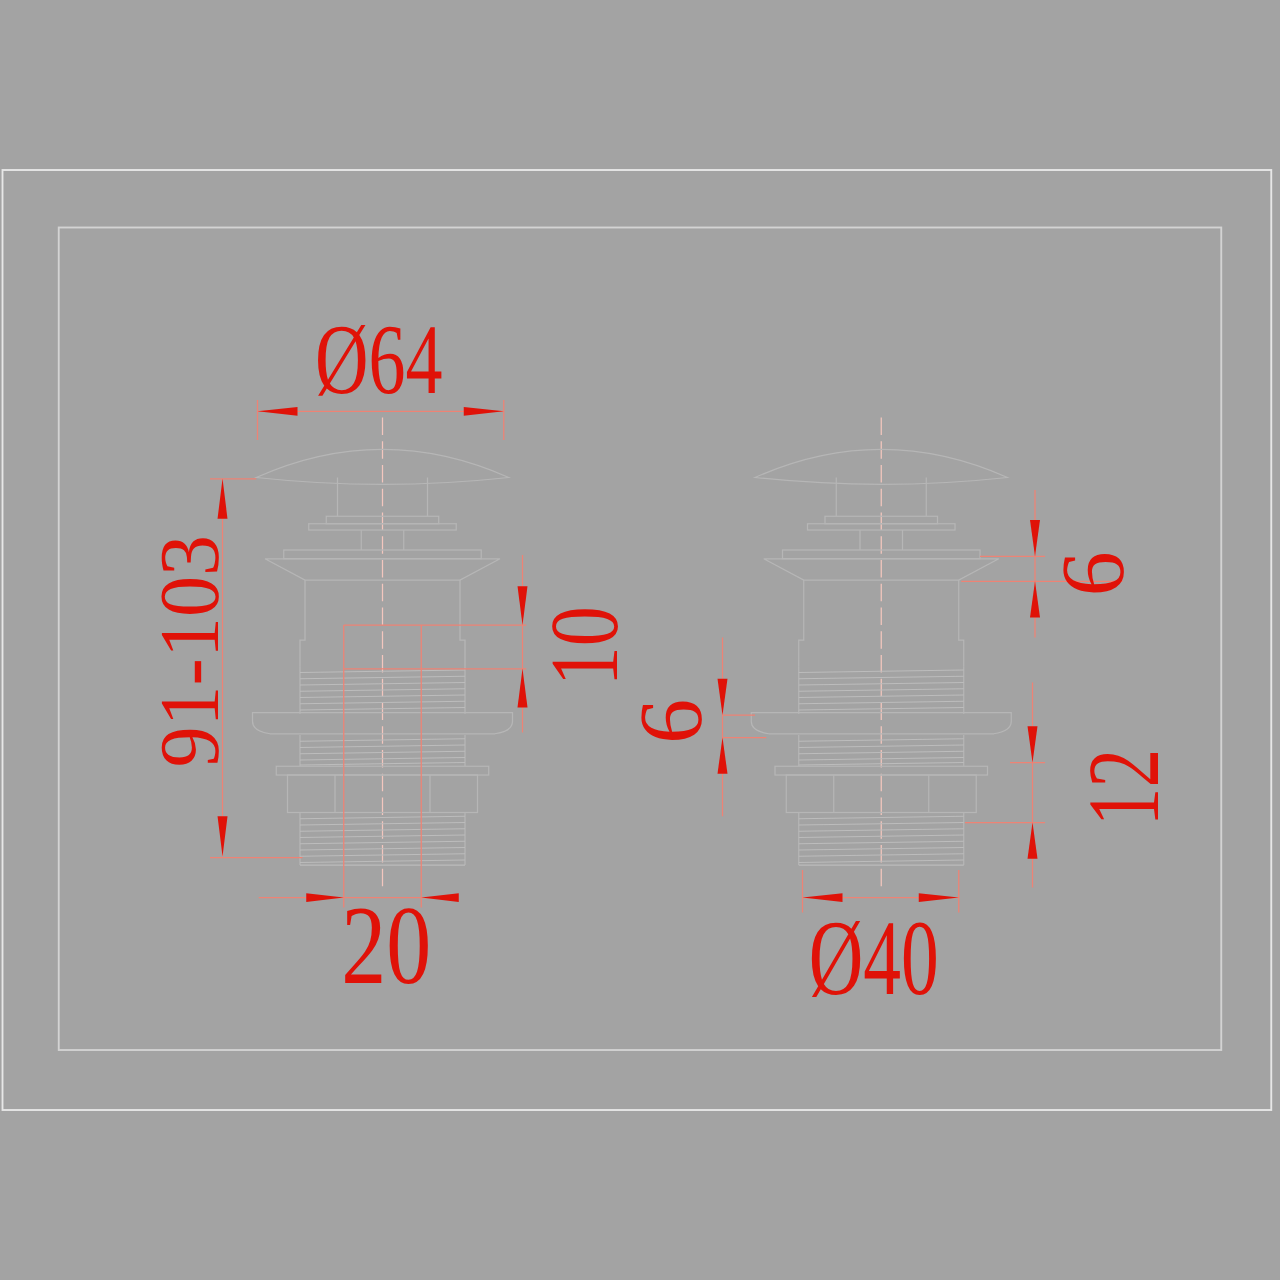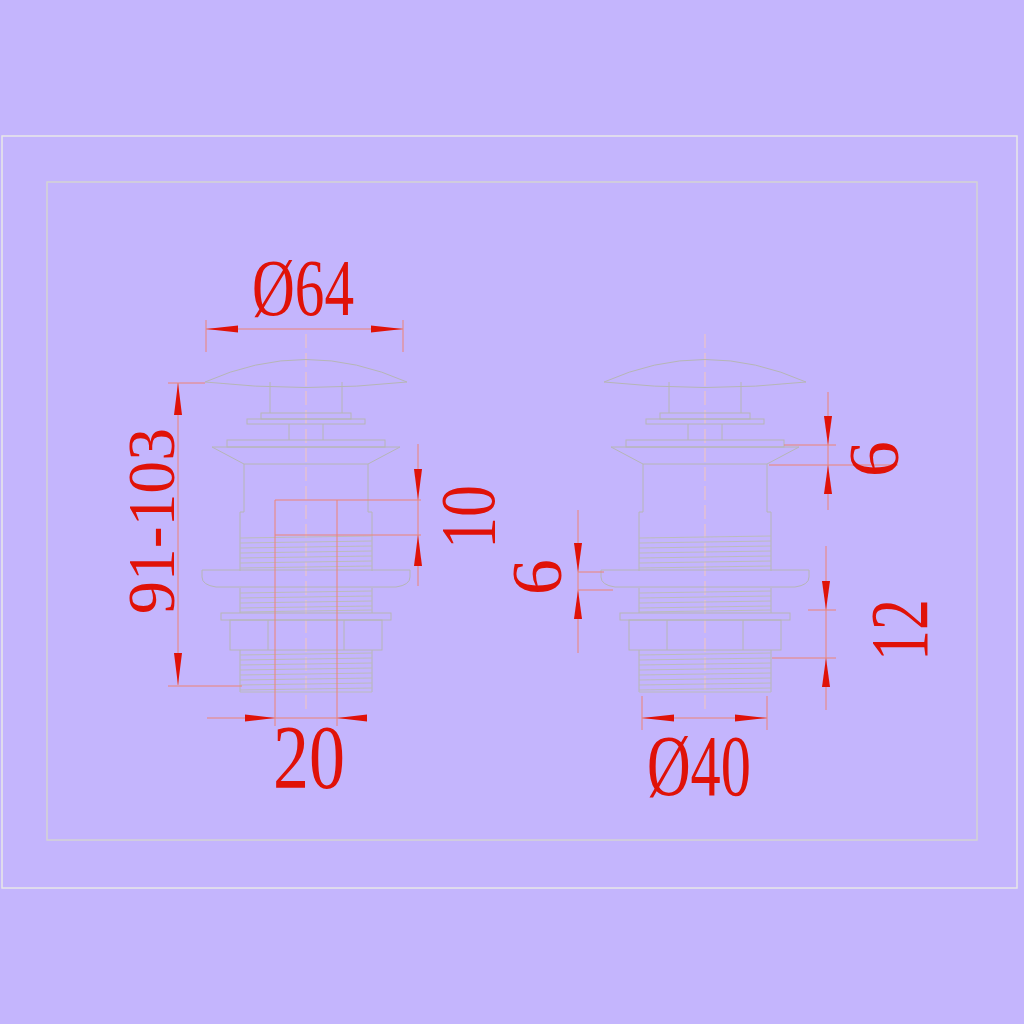--- a/index.html
+++ b/index.html
@@ -1,16 +1,16 @@
 <!DOCTYPE html>
 <html><head>
 <meta charset="utf-8">
 <style>
   html,body{margin:0;padding:0;background:#ffffff;}
-  #canvas{position:relative;width:1024px;height:1024px;background:#c4b5fd;overflow:hidden;
+  #canvas{position:relative;width:1024px;height:1024px;background:#a3a3a3;overflow:hidden;
           font-family:"Liberation Serif", serif;}
   svg{position:absolute;left:0;top:0;}
   .gray{stroke:#b6b6b6;stroke-width:1;fill:none;}
   .thread{stroke:#bcbcbc;stroke-width:1;fill:none;}
   .frame-outer{stroke:#e7e7e7;stroke-width:1.5;fill:none;}
   .frame-inner{stroke:#d3d3d3;stroke-width:1.5;fill:none;}
   .pink{stroke:#ee8375;stroke-width:1;fill:none;}
   .centerline{stroke:#f3c6be;stroke-width:1;fill:none;stroke-dasharray:14 5;}
   .arrow{stroke:none;}
   text.dim{font-family:"Liberation Serif", serif;text-anchor:middle;dominant-baseline:central;}

